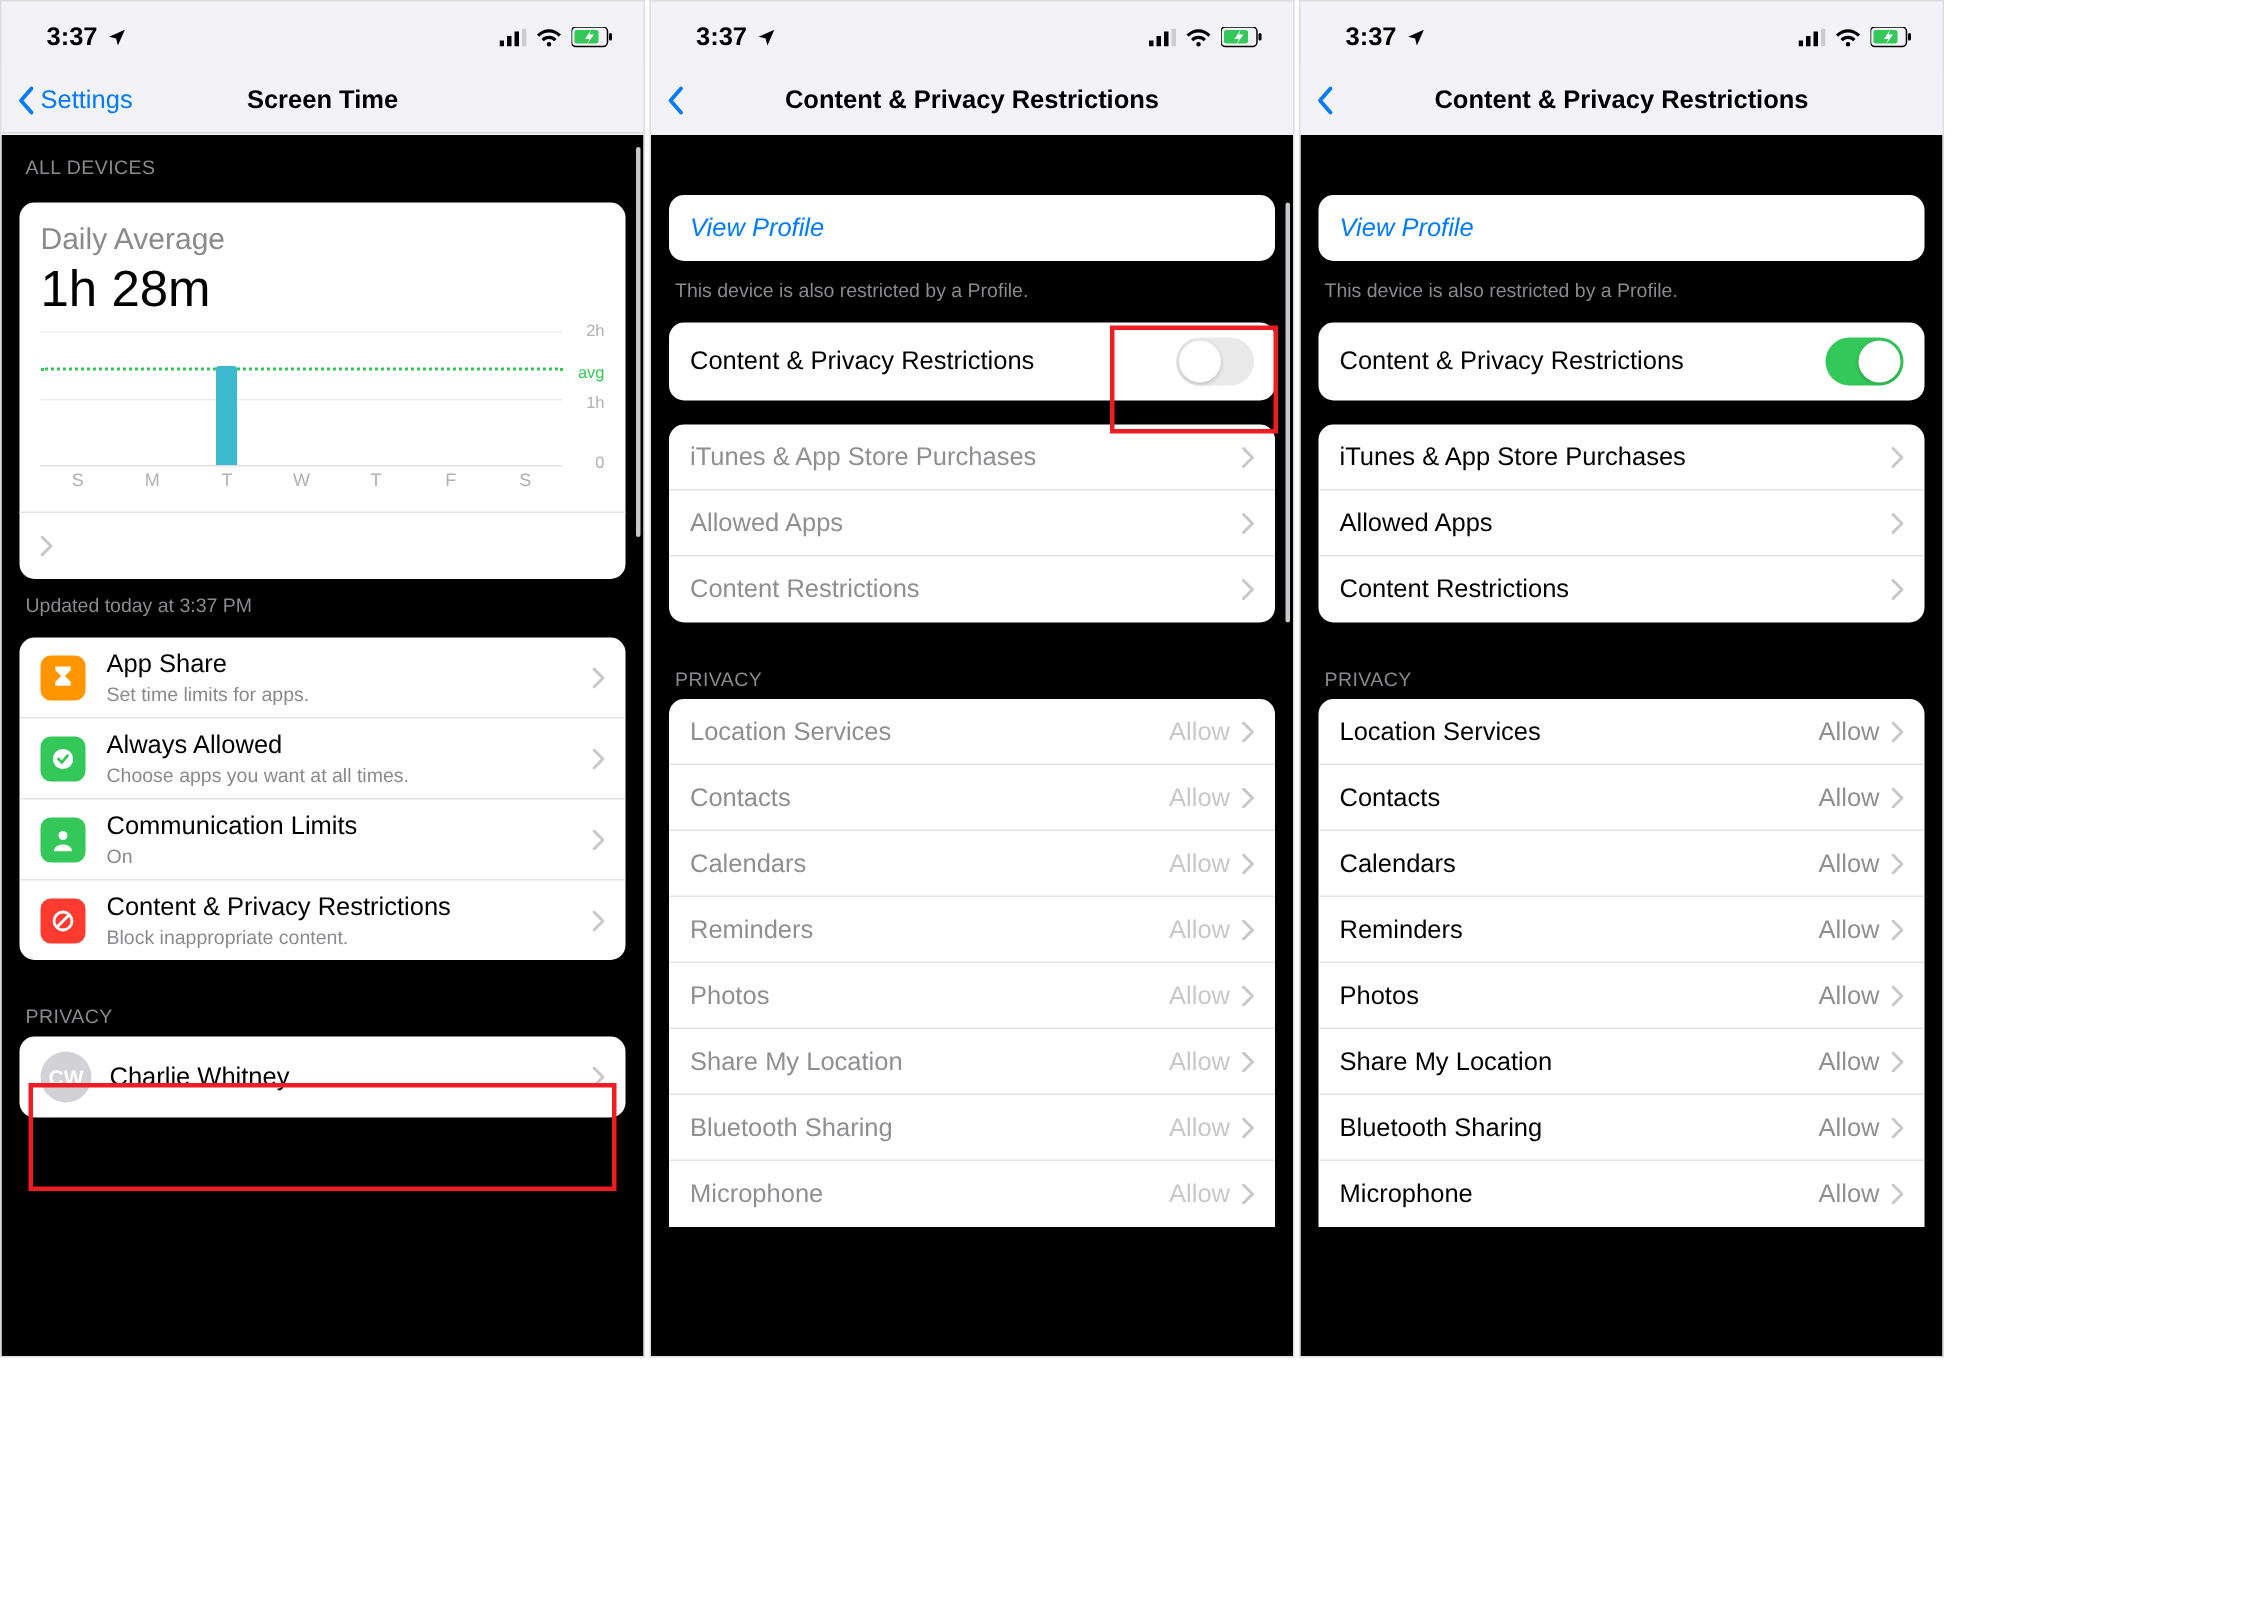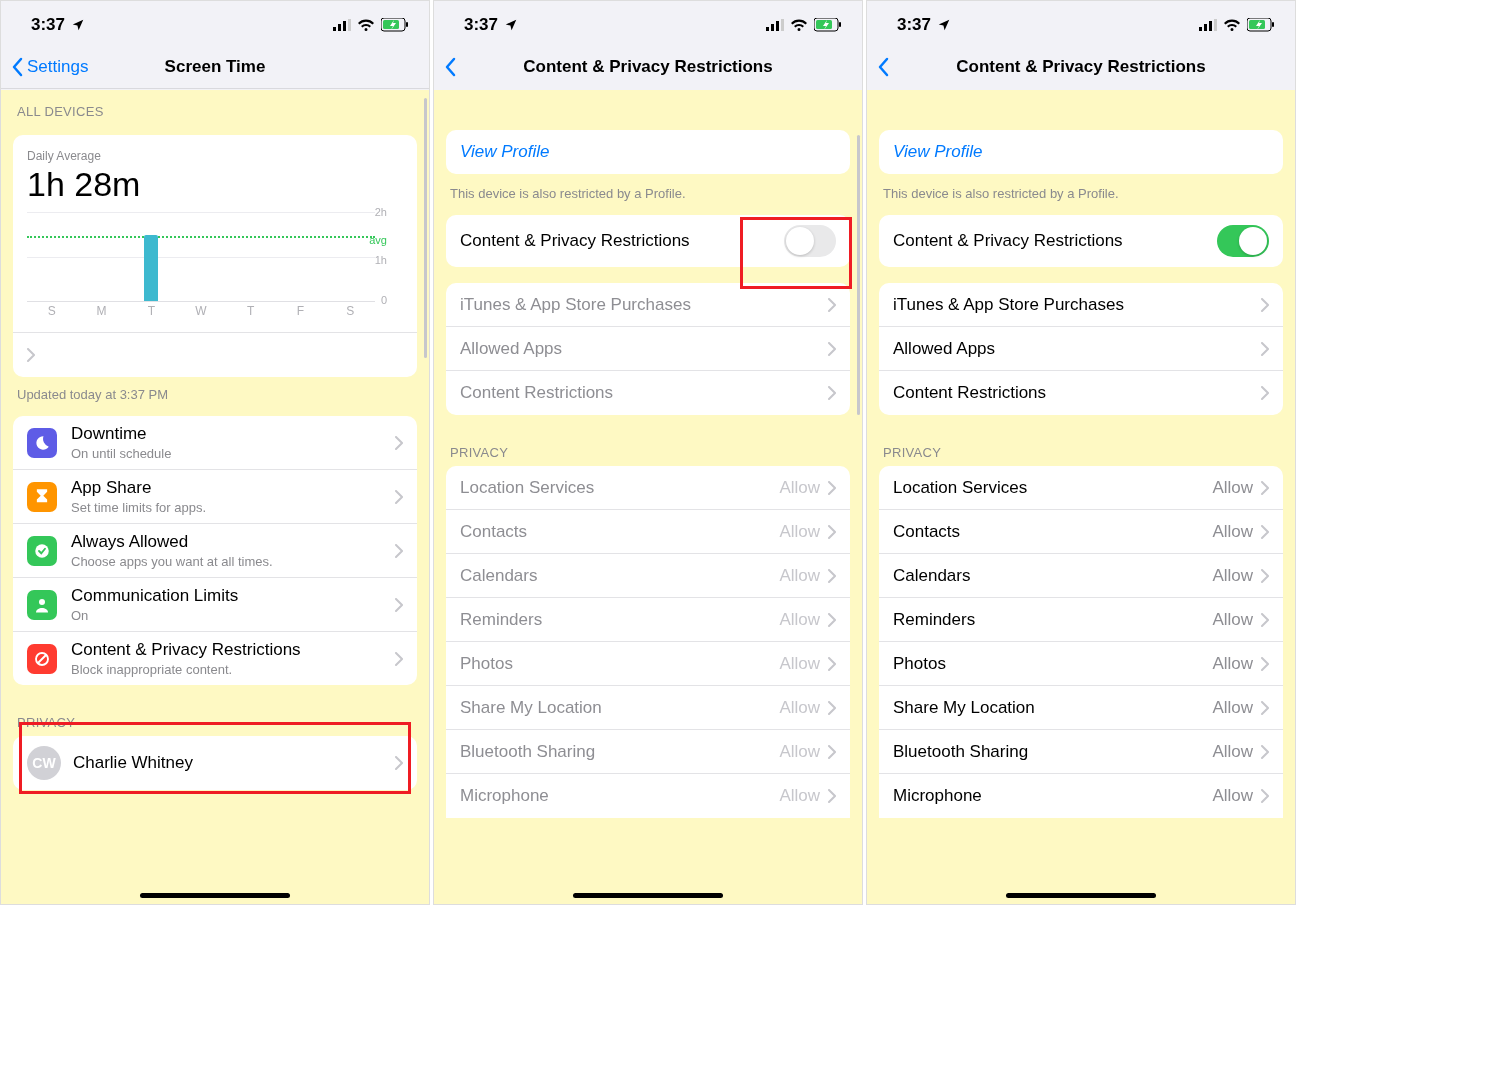--- a/index.html
+++ b/index.html
@@ -12,21 +12,21 @@
   .status-left { display: flex; align-items: center; gap: 6px; }
   .status-right { display: flex; align-items: center; gap: 6px; }
   .loc-icon svg, .status-right svg { display: block; }
 
   
   .nav { display: flex; align-items: center; height: 44px; padding: 0 10px; background: #f2f2f7; border-bottom: 1px solid #d9d9de; position: relative; }
   .nav .back { display: flex; align-items: center; color: #007aff; font-size: 17px; }
   .nav .back svg { margin-right: 4px; }
   .nav .title { position: absolute; left: 50%; transform: translateX(-50%); font-size: 17px; font-weight: 600; color: #000; white-space: nowrap; }
 
-  .scroll { position: absolute; top: 89px; left: 0; right: 0; bottom: 0; overflow: hidden; background: #fef9c3; }
+  .scroll { position: absolute; top: 89px; left: 0; right: 0; bottom: 0; overflow: hidden; background: #000000; }
 
   .section-header { font-size: 13px; color: #8a8a8e; padding: 14px 16px 6px 16px; letter-spacing: 0.3px; }
   .section-header.upper { text-transform: none; }
   .footnote { font-size: 13px; color: #8a8a8e; padding: 6px 16px 14px 16px; }
 
   .card { background: #fff; border-radius: 10px; margin: 0 12px 16px 12px; overflow: hidden; }
 
   .row { display: flex; align-items: center; min-height: 44px; padding: 10px 14px; border-bottom: 0.5px solid #e3e3e6; font-size: 17px; color: #000; position: relative; }
   .row:last-child { border-bottom: none; }
   .row .label { flex: 1; }
@@ -43,27 +43,27 @@
   .link-blue { color: #007aff; font-style: italic; }
 
   
   .toggle { width: 52px; height: 32px; border-radius: 16px; position: relative; background: #e9e9ea; transition: background .2s; }
   .toggle .knob { width: 28px; height: 28px; border-radius: 50%; background: #fff; position: absolute; top: 2px; left: 2px; box-shadow: 0 1px 3px rgba(0,0,0,0.2); }
   .toggle.on { background: #34c759; }
   .toggle.on .knob { left: 22px; }
 
   
   .da-card { background: #fff; border-radius: 10px; margin: 10px 12px 10px 12px; padding: 14px 14px 0 14px; }
-  .da-title { font-size: 12px; color: #8a8a8e; }
+  .da-title { font-size: 20px; color: #8a8a8e; }
   .da-value { font-size: 34px; font-weight: 500; color: #000; margin-top: 2px; }
   .chart-wrap { position: relative; height: 110px; margin-top: 8px; }
   .chart-plot { position: absolute; left: 0; right: 28px; top: 0; bottom: 20px; border-bottom: 1px solid #e0e0e4; }
   .gridline { position: absolute; left:0; right:0; border-top: 1px solid #ececf0; }
   .avg-line { position:absolute; left:0; right:0; border-top: 2px dotted #34c759; }
-  .y-label { position: absolute; right: 16px; font-size: 11px; color: #b0b0b5; }
+  .y-label { position: absolute; right: 0; font-size: 11px; color: #b0b0b5; }
   .bar { position: absolute; bottom: 0; width: 14px; background: #3db9cf; border-radius: 2px 2px 0 0; }
   .x-labels { position: absolute; left:0; right: 28px; bottom: 0; height: 18px; display: flex; }
   .x-labels span { flex:1; text-align: center; font-size: 12px; color: #b0b0b5; }
   .see-all { border-top: 0.5px solid #e3e3e6; margin: 10px -14px 0 -14px; }
 
   .highlight-box { border: 3px solid #ef1c23; position: absolute; pointer-events: none; }
 
   .avatar { width: 34px; height: 34px; border-radius: 50%; background: #d1d1d6; color: #fff; display:flex; align-items:center; justify-content:center; font-size: 14px; font-weight:600; margin-right: 12px; }
 
   .home-indicator { position: absolute; bottom: 6px; left: 50%; transform: translateX(-50%); width: 150px; height: 5px; border-radius: 3px; background: #000; }
@@ -147,36 +147,20 @@
               </svg>
             </span>
         </div>
       </div>
     </div>
 
     <div class="footnote" style="padding-top:0;">Updated today at 3:37 PM</div>
 
     <div class="card" id="options-card">
         <div class="row multi">
-          <div class="row-icon" style="background:#5e5ce6">
-            <svg width="18" height="18" viewBox="0 0 24 24">
-              <path d="M14 3 a9 9 0 1 0 7 14 a11 11 0 0 1-7-14" fill="#fff"></path>
-            </svg>
-          </div>
-    <div class="textcol">
-            <span class="label">Downtime</span>
-            <span class="sub">On until schedule</span>
-          </div>
-          <span class="chevron">
-            <svg width="8" height="14" viewBox="0 0 8 14">
-              <path d="M1 1 L7 7 L1 13" fill="none" stroke="#c7c7cc" stroke-width="2" stroke-linecap="round"></path>
-            </svg>
-          </span>
-        </div>
-        <div class="row multi">
           <div class="row-icon" style="background:#ff9500">
             <svg width="16" height="18" viewBox="0 0 24 28">
               <path d="M4 2h16v4l-6 6 6 6v4H4v-4l6-6-6-6z" fill="#fff"></path>
             </svg>
           </div>
     <div class="textcol">
             <span class="label">App Share</span>
             <span class="sub">Set time limits for apps.</span>
           </div>
           <span class="chevron">

